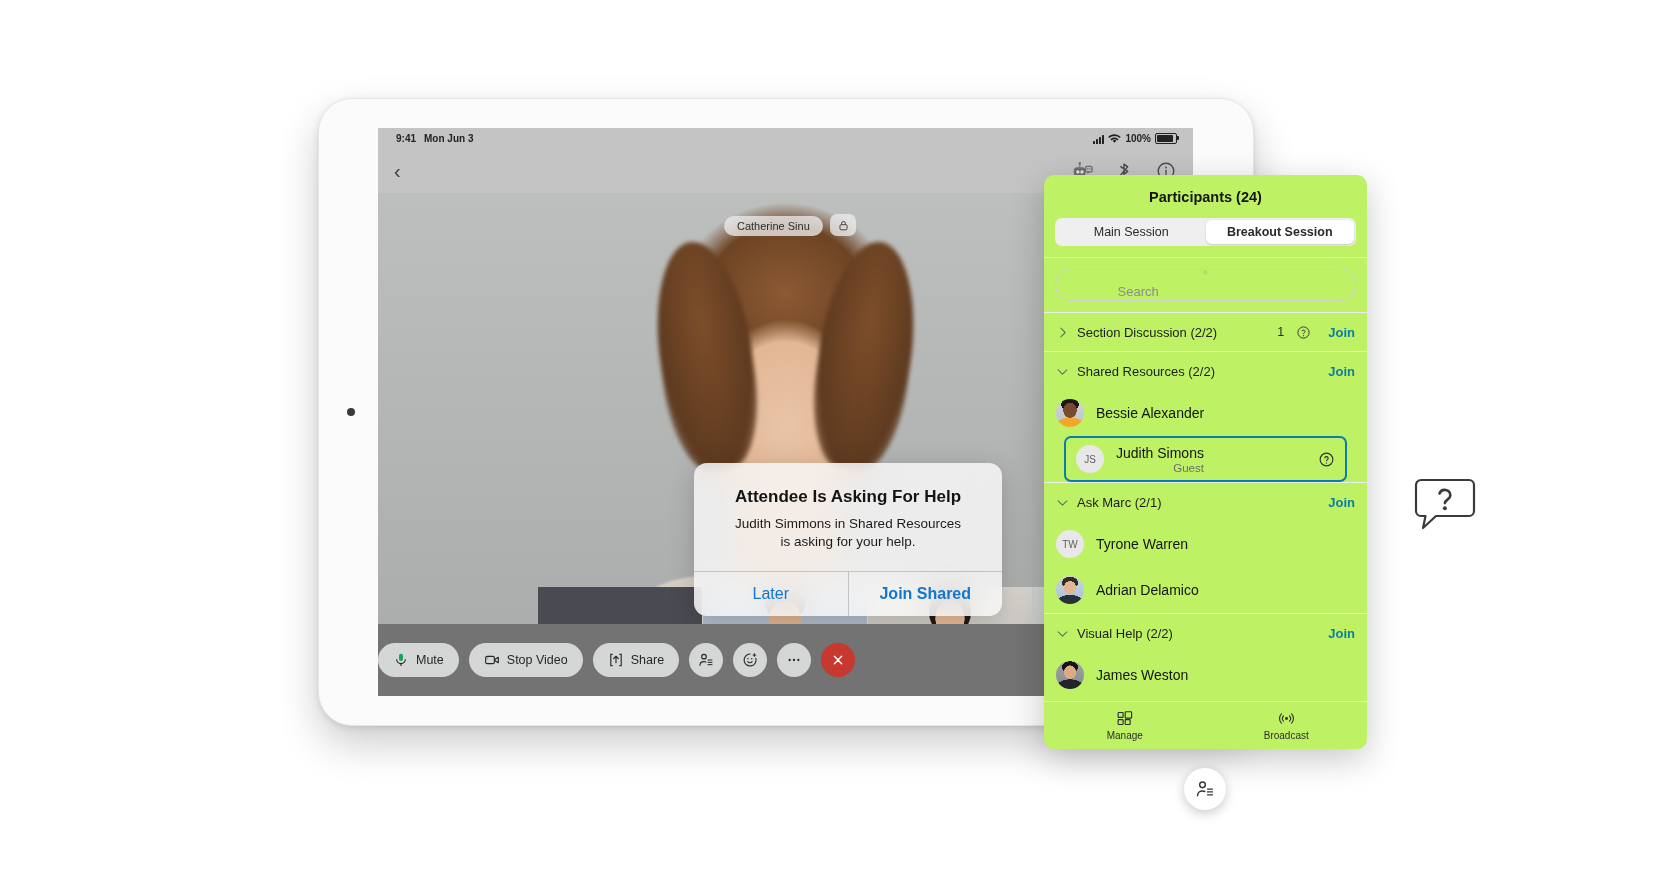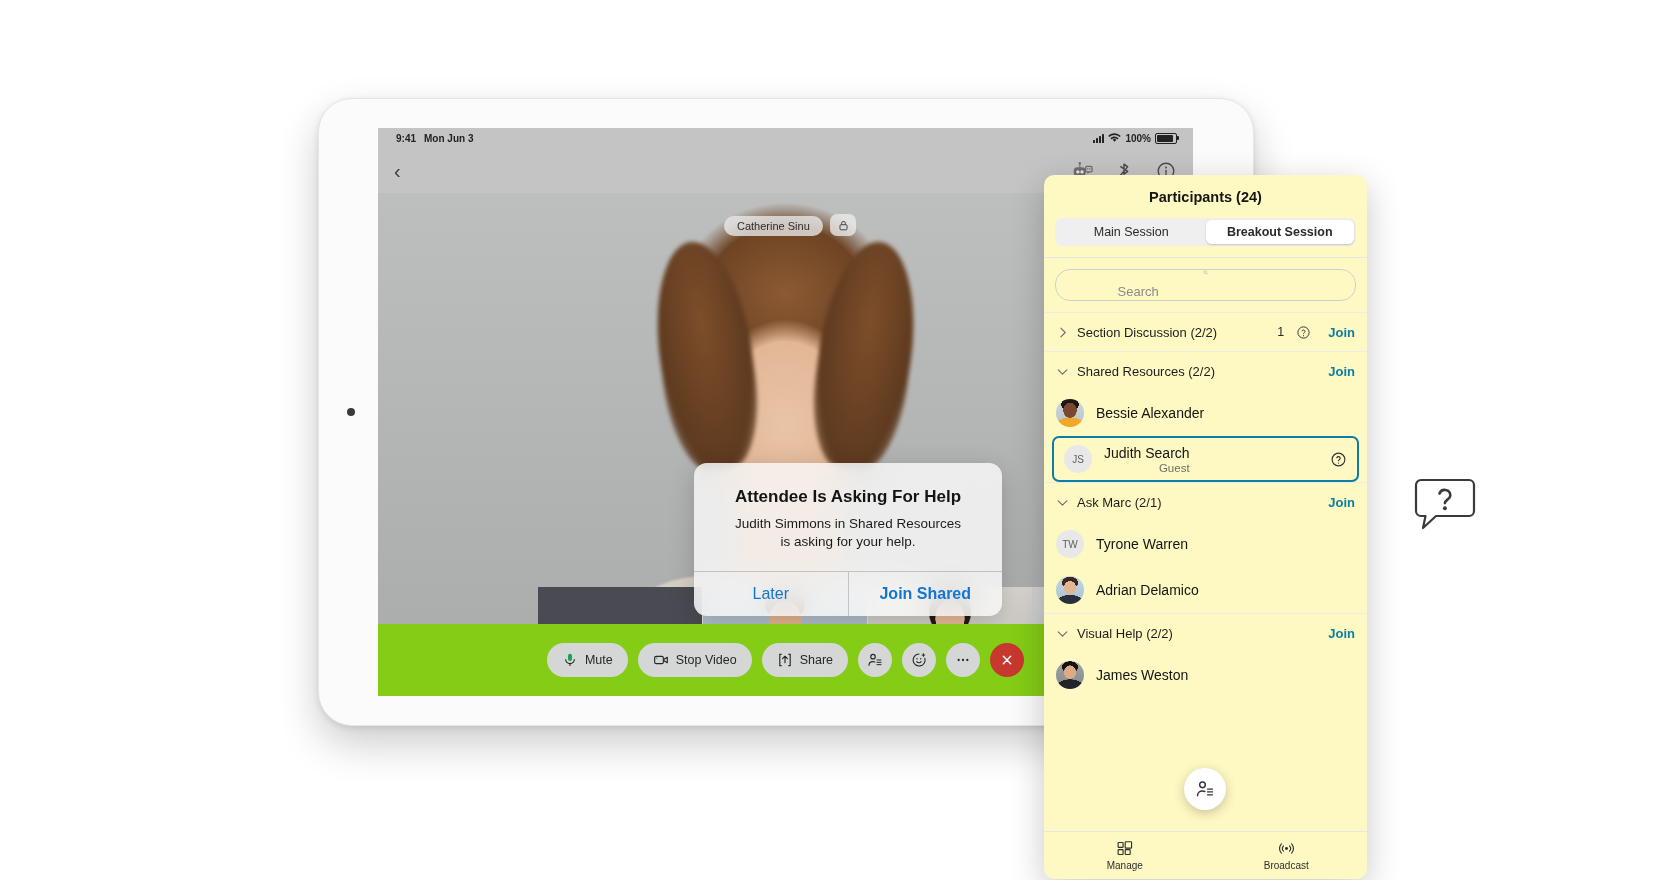--- a/index.html
+++ b/index.html
@@ -29,21 +29,21 @@
   }
 
   
   #statusbar{
     position:absolute;left:0;top:0;width:100%;height:20px;
     background:#c3c4c3;
     display:flex;align-items:center;
     font-size:10px;font-weight:bold;color:#222;
   }
   #statusbar .left{padding-left:18px;display:flex;gap:8px;}
-  #statusbar .right{margin-left:auto;padding-right:16px;display:flex;align-items:center;gap:4px;}
+  #statusbar .right{margin-left:auto;padding-right:16px;display:flex;align-items:flex-end;gap:4px;}
   .signal-bars{display:inline-flex;align-items:flex-end;gap:1px;height:9px;}
   .signal-bars i{display:block;width:2px;background:#222;border-radius:.5px;}
   .signal-bars i:nth-child(1){height:3px}
   .signal-bars i:nth-child(2){height:5px}
   .signal-bars i:nth-child(3){height:7px}
   .signal-bars i:nth-child(4){height:9px}
   .battery{
     width:20px;height:9px;border:1px solid #222;border-radius:2px;position:relative;
   }
   .battery::after{content:"";position:absolute;right:-3px;top:2px;width:2px;height:4px;background:#222;border-radius:0 1px 1px 0;}
@@ -161,36 +161,36 @@
   #alert .actions button{
     flex:1;background:transparent;border:0;padding:13px 0;
     font-family:inherit;font-size:16px;color:#1275d0;cursor:pointer;
   }
   #alert .actions button.primary{font-weight:bold;}
   #alert .actions .divider{width:1px;background:rgba(60,60,67,.24);}
 
   
   #controls{
     position:absolute;left:0;bottom:0;width:100%;height:72px;
-    background:#84cc16;display:flex;align-items:center;justify-content:center;gap:10px;
+    background:#737373;display:flex;align-items:center;justify-content:flex-start;gap:10px;
   }
   .ctl{
     height:34px;border-radius:17px;background:#d5d7d6;
     display:flex;align-items:center;gap:7px;padding:0 15px;
     font-size:12.5px;color:#262626;cursor:pointer;border:0;font-family:inherit;
   }
   .ctl.round{width:34px;padding:0;justify-content:center;}
   .ctl.end{background:#c7382e;}
   .ctl-ico{width:16px;height:16px;display:block;color:#262626;}
   .mic-on{color:#15a45b;}
 
   
   #panel{
-    position:absolute;left:1044px;top:175px;width:323px;height:704px;
-    background:#fef9c3;border-radius:10px;
+    position:absolute;left:1044px;top:175px;width:323px;height:574px;
+    background:#bef264;border-radius:10px;
     box-shadow:0 10px 34px rgba(0,0,0,.22);
     display:flex;flex-direction:column;overflow:hidden;
     font-size:13px;color:#1d1d1d;
   }
   #panel-header{
     height:43px;display:flex;align-items:center;justify-content:center;
     font-size:14.5px;font-weight:bold;color:#151515;
   }
   #seg{
     margin:0 11px 11px;height:28px;border-radius:7px;background:#efefef;
@@ -222,21 +222,21 @@
   .group-row .gname{font-size:13px;color:#1d1d1d;}
   .group-row .spacer{flex:1;}
   .group-row .count{font-size:12.5px;color:#2b2b2b;margin-right:4px;}
   .group-row .join{font-size:13px;color:#0a7ea4;font-weight:bold;cursor:pointer;}
   .help-ico{width:15px;height:15px;color:#3a3a3a;margin-right:9px;flex:none;}
 
   .person-row{
     height:46px;display:flex;align-items:center;padding:0 12px;gap:12px;
   }
   .person-row.selected{
-    border:2px solid #0a7ea4;border-radius:7px;margin:0 8px;padding:0 10px;height:46px;
+    border:2px solid #0a7ea4;border-radius:7px;margin:0 20px;padding:0 10px;height:46px;
     box-sizing:border-box;
   }
   .avatar{
     width:28px;height:28px;border-radius:50%;flex:none;overflow:hidden;
     display:flex;align-items:center;justify-content:center;
     font-size:10px;color:#5e5e5e;background:#e8e8e8;
   }
   .avatar.ph-b{background:
       radial-gradient(ellipse 9px 10px at 50% 40%, #7a4a30 0 74%, rgba(122,74,48,0) 76%),
       radial-gradient(ellipse 12px 9px at 50% 20%, #201712 0 72%, rgba(32,23,18,0) 74%),
@@ -528,21 +528,21 @@
       <div>
         <div class="pname">Bessie Alexander</div>
       </div>
     </div>
 
     <div class="person-row selected">
       <div class="avatar">
         <span>JS</span>
       </div>
       <div>
-        <div class="pname">Judith Search</div>
+        <div class="pname">Judith Simons</div>
         <div class="prole">Guest</div>
       </div>
       <span class="spacer"></span>
       <svg class="raise-ico" viewBox="0 0 24 24">
         <circle cx="12" cy="12" r="9" fill="none" stroke="#333" stroke-width="1.6"></circle>
         <path d="M9.6 9.5a2.5 2.5 0 0 1 4.8.9c0 1.7-2.4 1.9-2.4 3.4" fill="none" stroke="#333" stroke-width="1.6" stroke-linecap="round"></path>
         <circle cx="12" cy="17" r=".9" fill="#333"></circle>
       </svg>
     </div>
 

